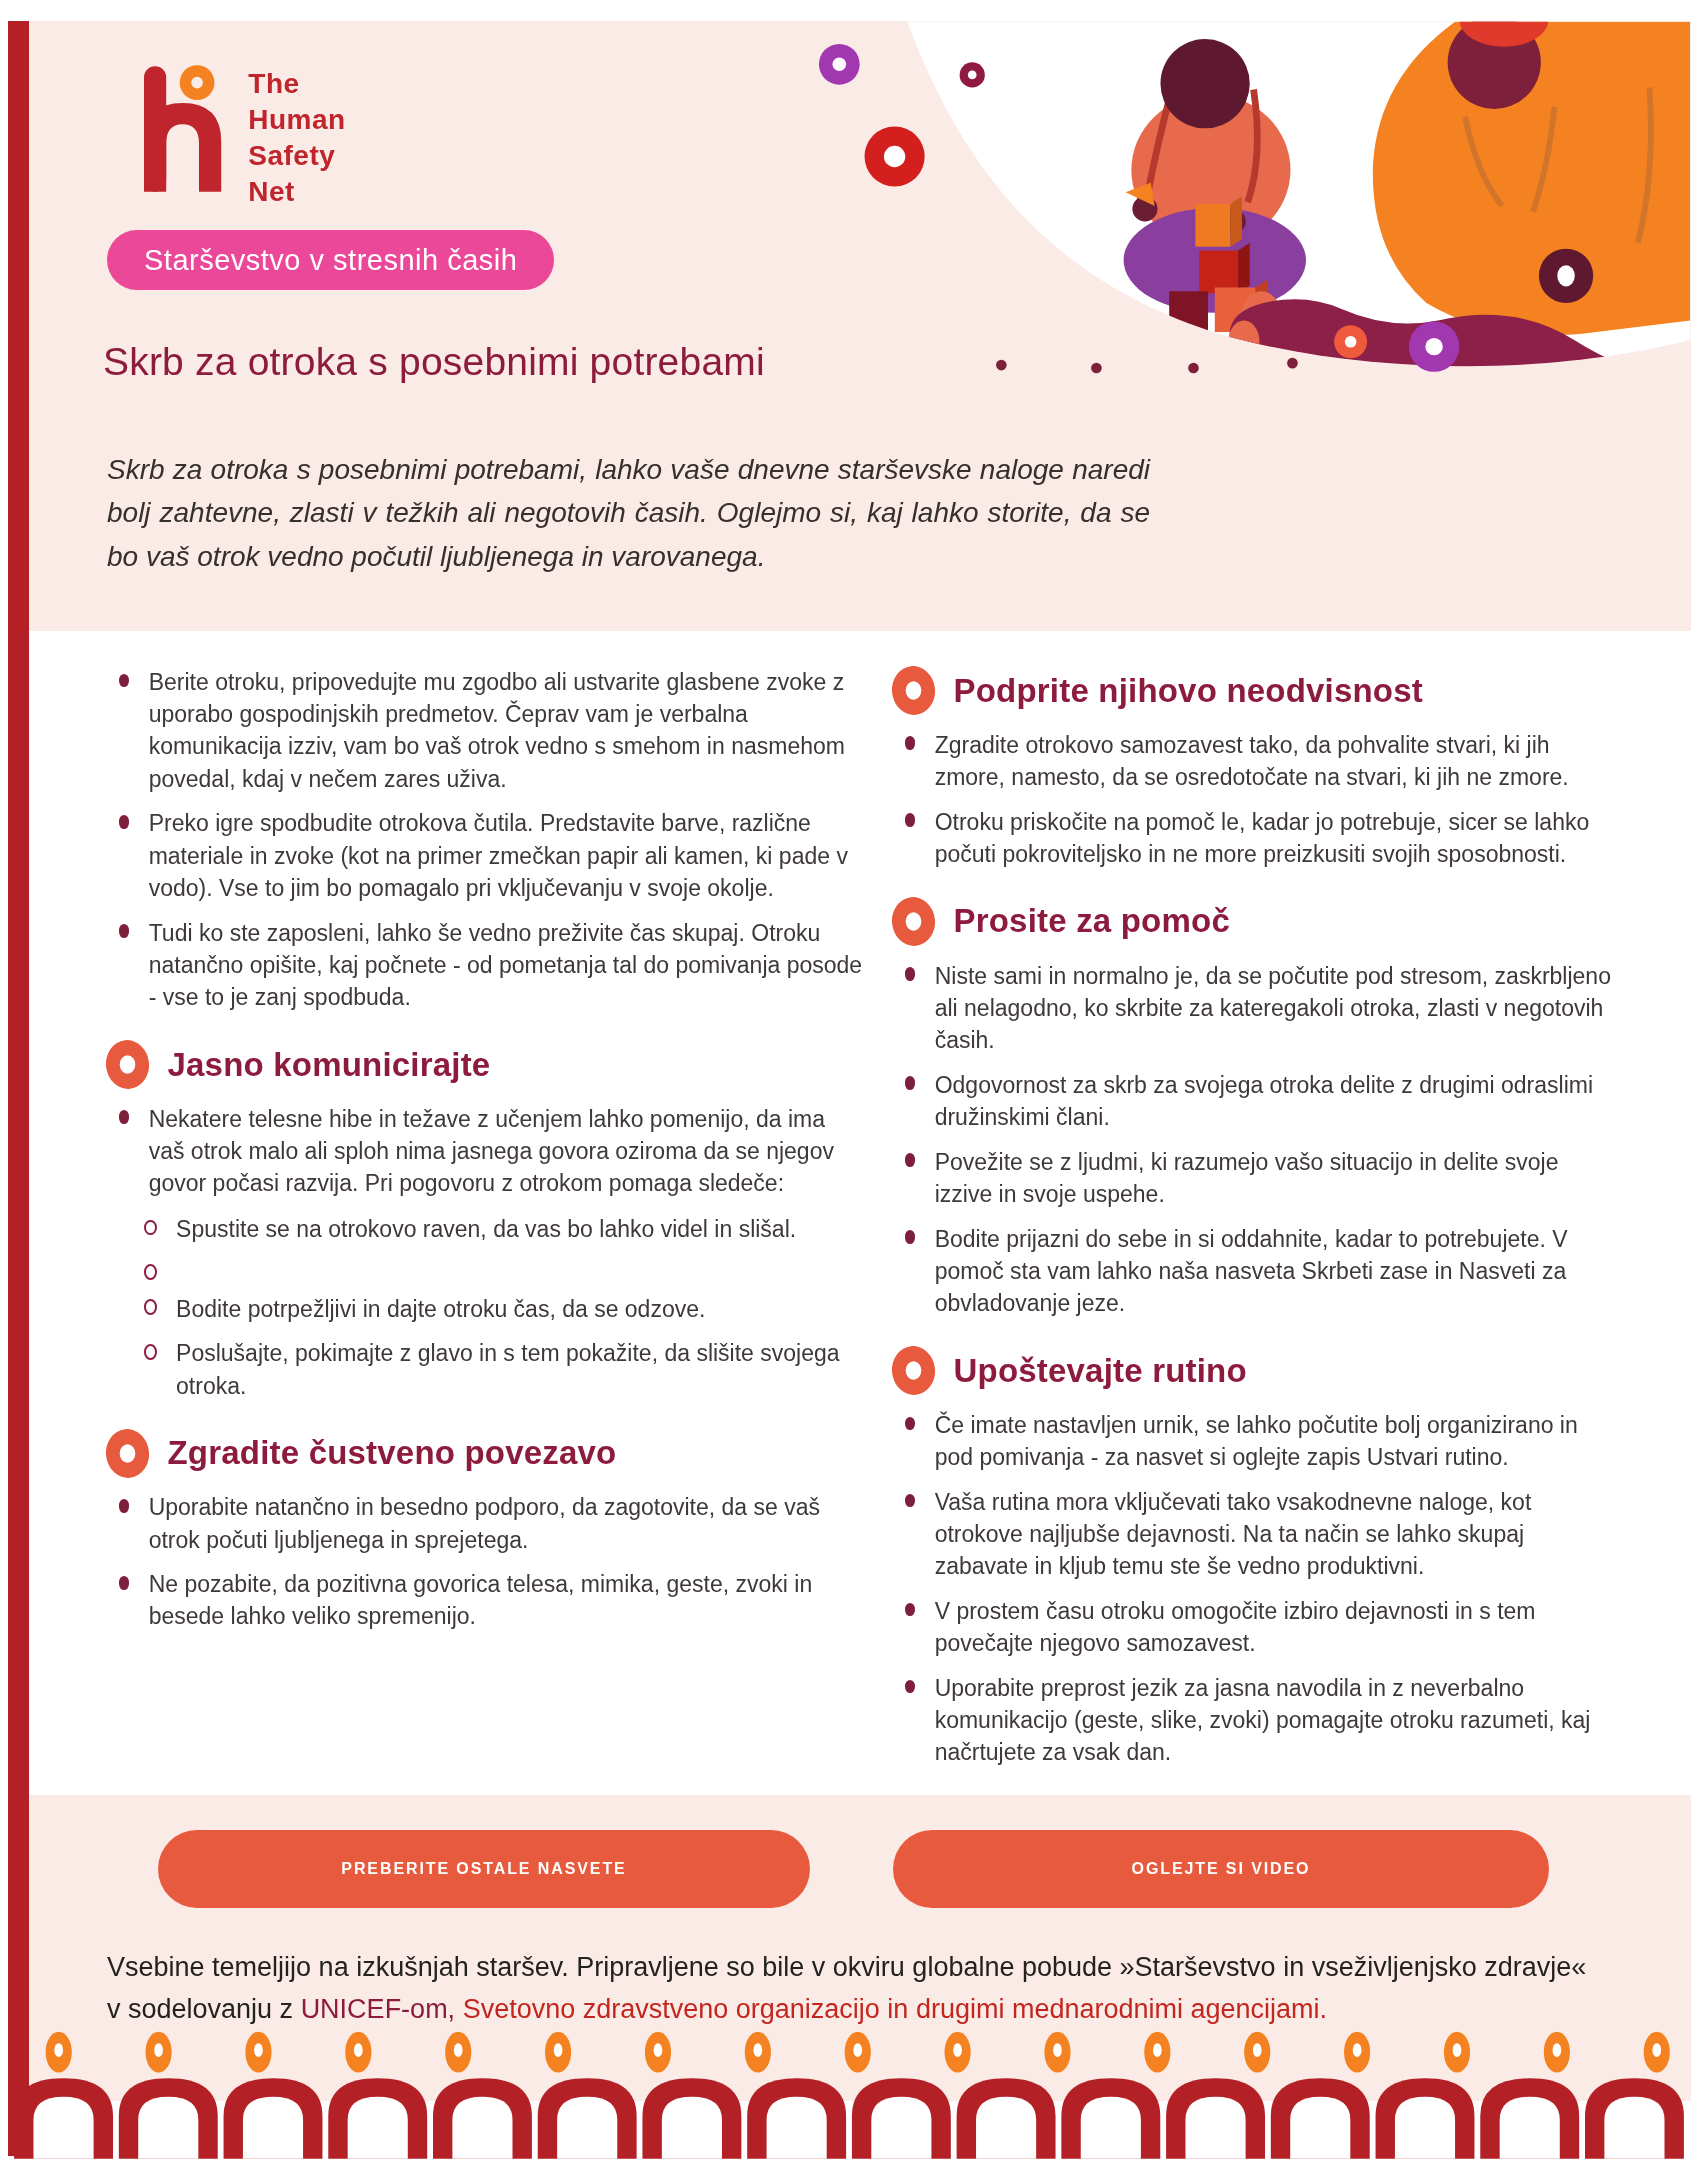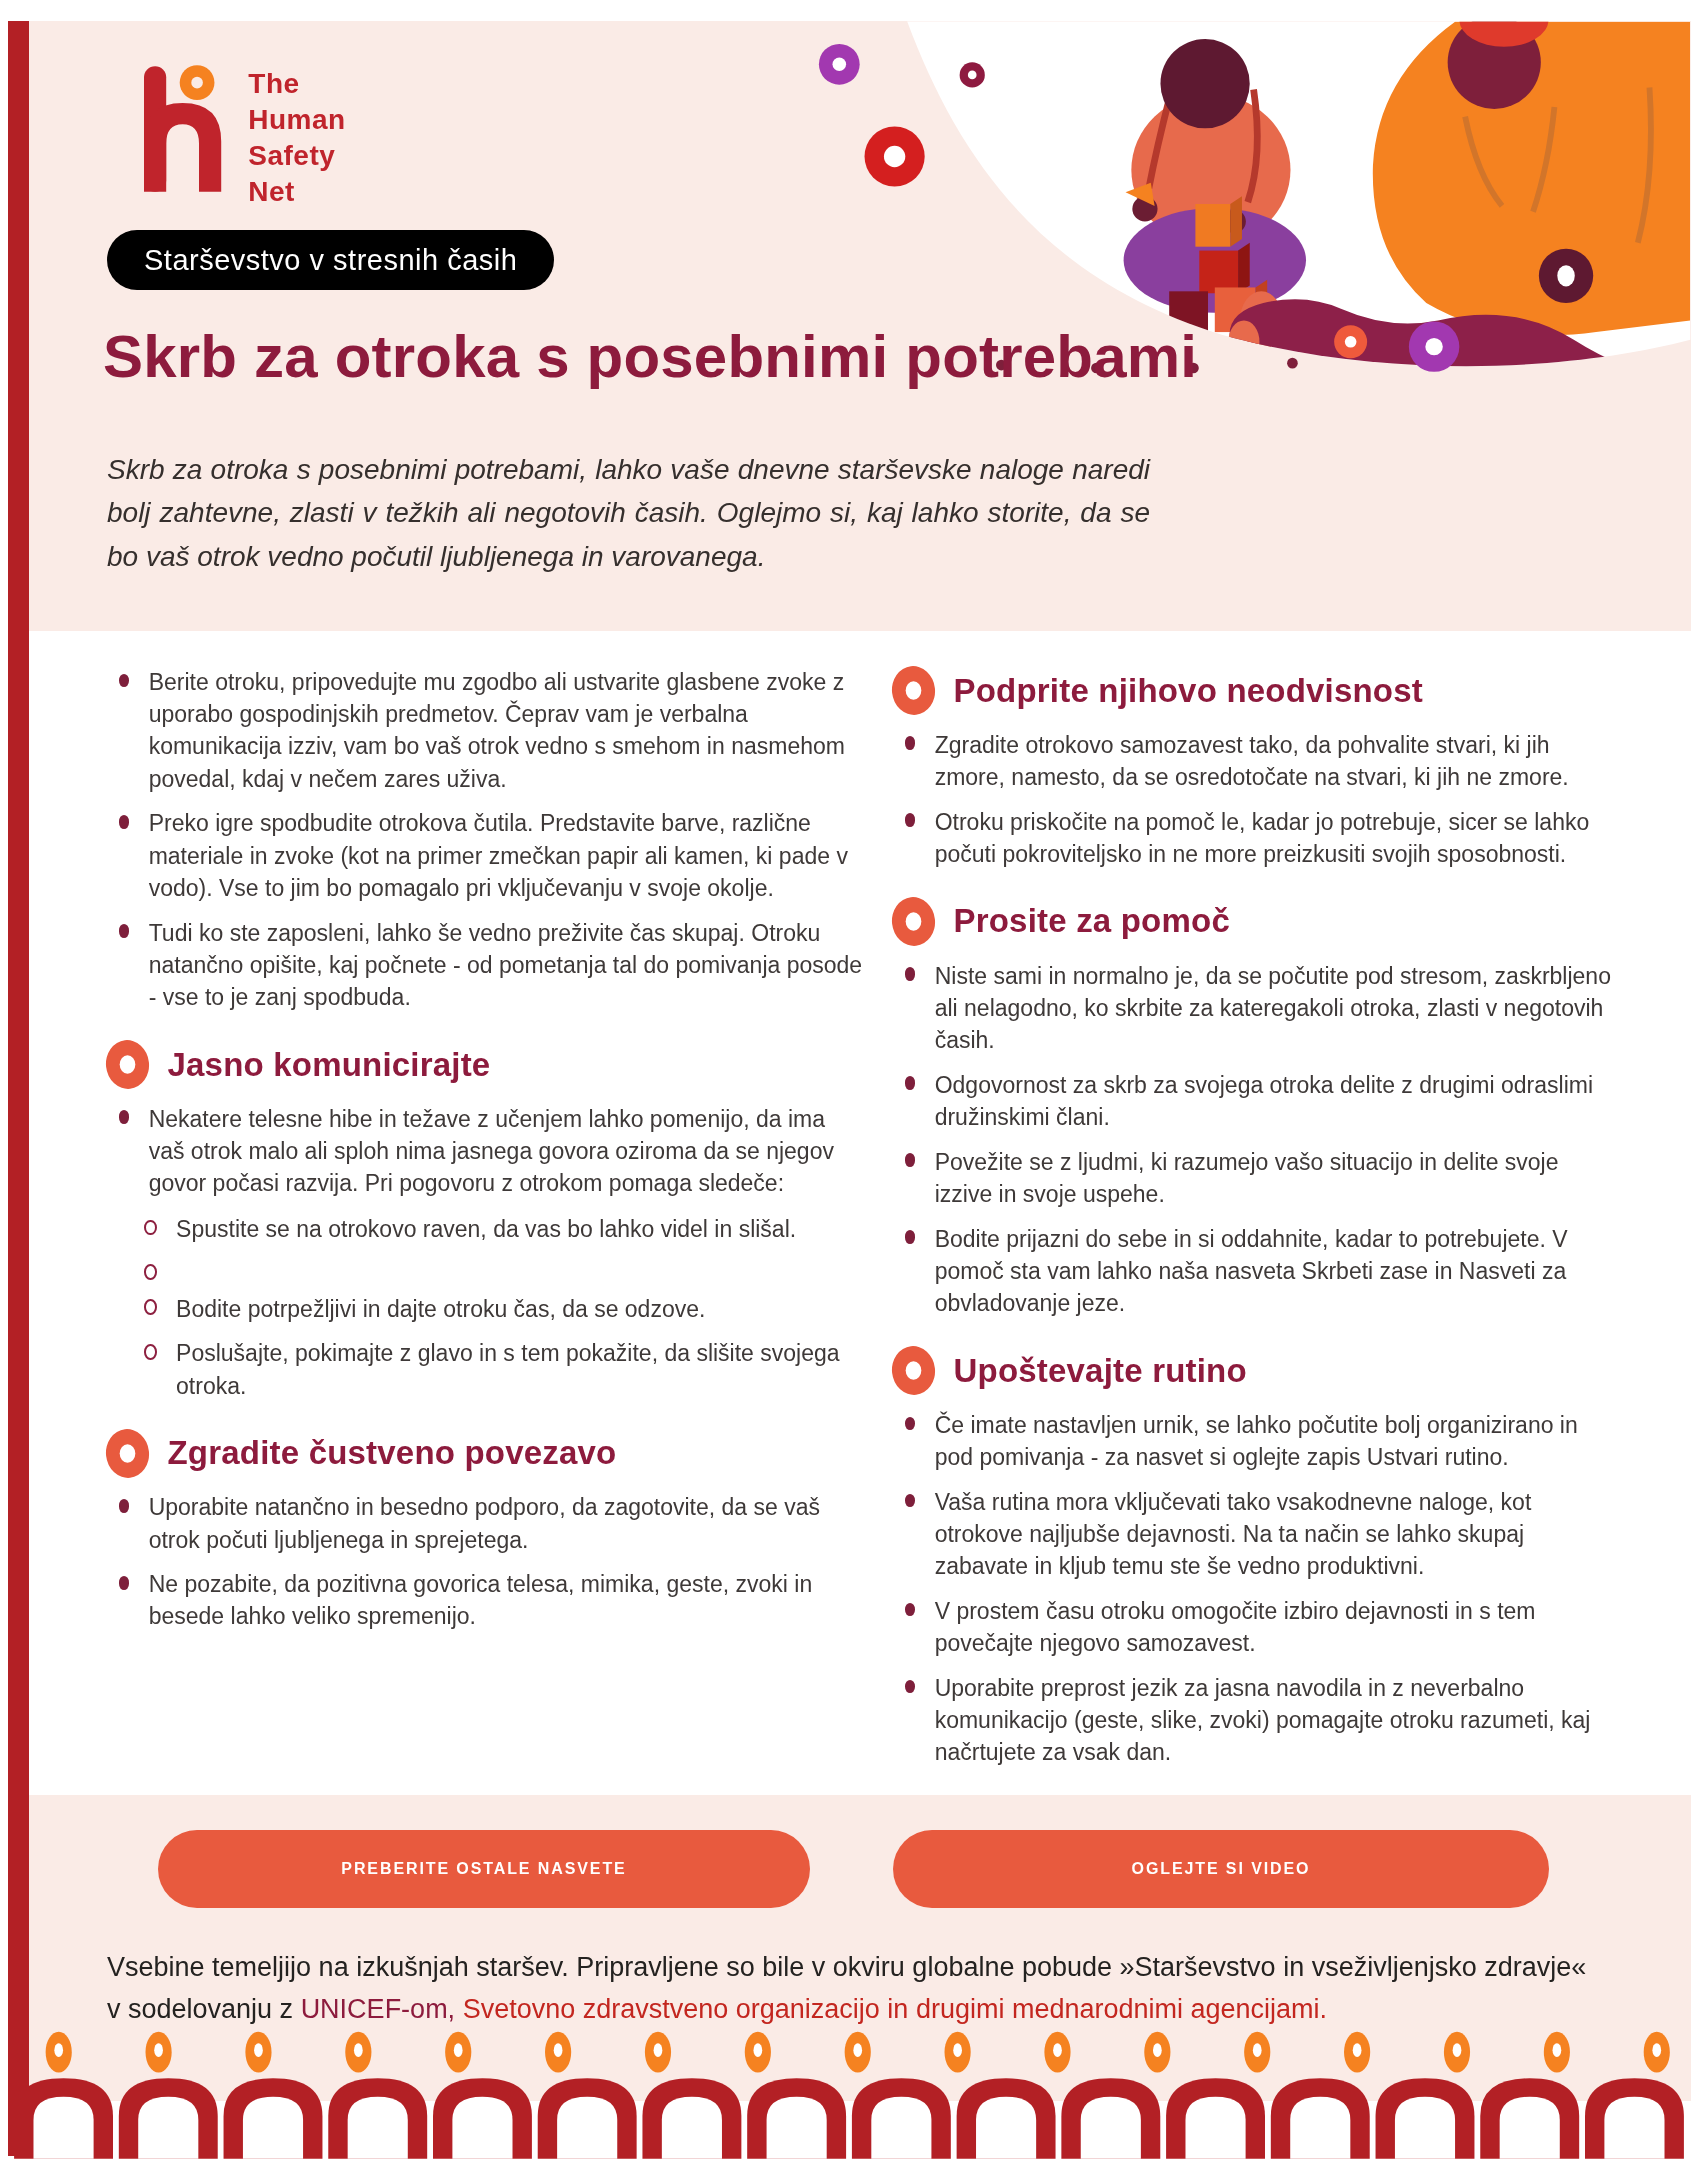--- a/index.html
+++ b/index.html
@@ -21,26 +21,26 @@
     background:#B32025;z-index:8;
   }
   .top-decor{position:absolute;left:0;top:0;width:1698px;height:408px;z-index:3;pointer-events:none;}
   .bottom-decor{position:absolute;left:0;top:2023px;width:1698px;height:160px;z-index:3;pointer-events:none;}
 
   .logo{position:absolute;left:144px;top:64px;z-index:4;display:flex;gap:21.3px;align-items:flex-start;}
   .logo-text{color:#C0242C;font-size:28px;line-height:36px;font-weight:600;letter-spacing:0.5px;padding-top:1.9px;}
 
   .badge{
     position:absolute;left:107px;top:230px;z-index:4;
-    background:#000000;color:#ffffff;font-size:29px;font-weight:500;
+    background:#ec4899;color:#ffffff;font-size:29px;font-weight:500;
     padding:13.6px 37px;border-radius:39px;letter-spacing:0.5px;
   }
   .title{
-    position:absolute;left:103px;top:322px;z-index:4;width:1359px;
-    color:#8D1B3D;font-size:60px;font-weight:700;letter-spacing:0.2px;
+    position:absolute;left:103px;top:340px;z-index:4;width:1359px;
+    color:#8D1B3D;font-size:39px;font-weight:400;letter-spacing:0.2px;
   }
   .intro{
     position:absolute;left:107px;top:448px;z-index:4;width:1043px;
     color:#352F2D;font-size:28px;line-height:1.55;text-align:justify;font-weight:500;font-style:italic;
   }
 
   .col{position:absolute;top:666px;z-index:4;}
   .col-left{left:105px;width:759px;}
   .col-right{left:891px;width:730px;}
   .section{margin-bottom:27px;}

